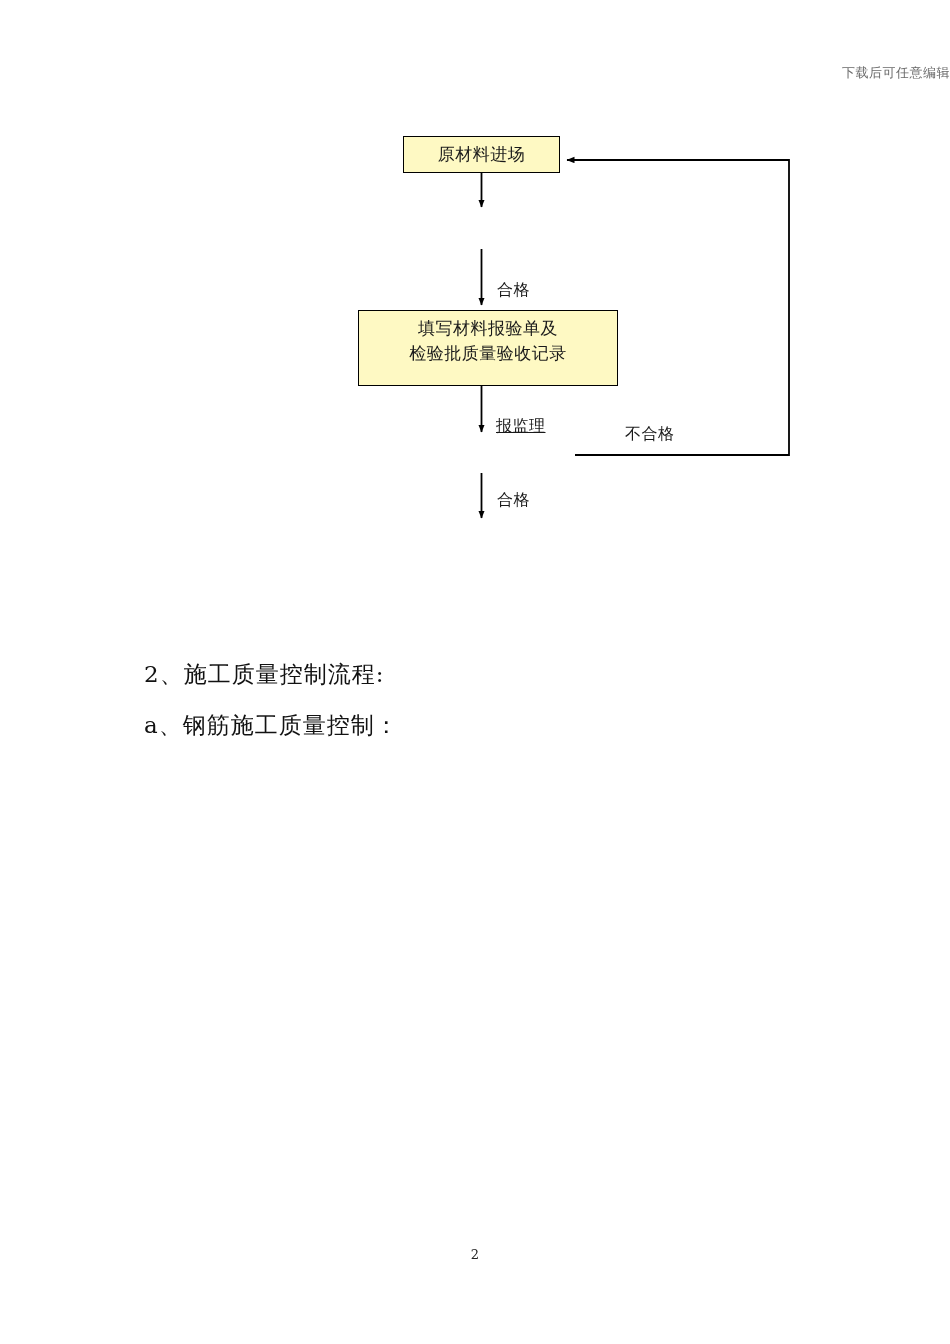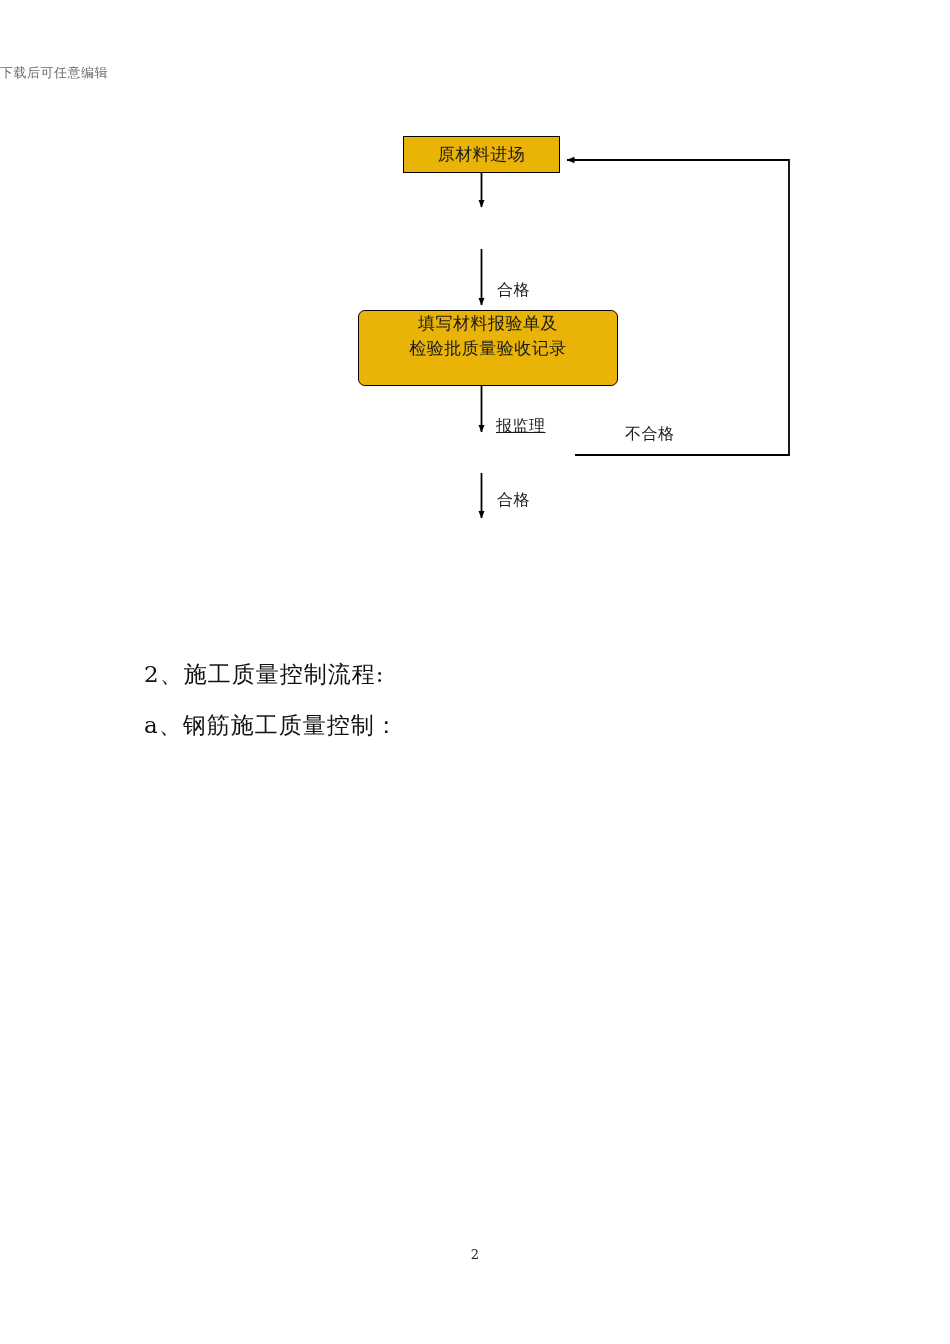--- a/index.html
+++ b/index.html
@@ -17,21 +17,21 @@
     font-family: "DejaVu Serif", "Liberation Serif", serif;
     color: #000000;
   }
 
   
   .page-header {
     position: absolute;
     top: 64px;
     left: 0;
     width: 950px;
-    text-align: left;
+    text-align: right;
     font-family: "DejaVu Serif", "Liberation Serif", serif;
     font-size: 13px;
     color: #6a6a6a;
     letter-spacing: 0.5px;
   }
 
   
   .flowchart {
     position: absolute;
     left: 0;
@@ -44,39 +44,39 @@
     left: 0;
     top: 0;
     width: 950px;
     height: 620px;
     display: block;
   }
 
   .node {
     position: absolute;
     border: 1.6px solid #000000;
-    background: #eab308;
+    background: #fef9c3;
     font-family: "DejaVu Serif", "Liberation Serif", serif;
     font-size: 17px;
     line-height: 25px;
     color: #1a1a1a;
     text-align: center;
     letter-spacing: 0.5px;
     white-space: pre-line;
   }
   .node.centered {
     display: flex;
     align-items: center;
     justify-content: center;
   }
   .node.topalign {
     display: flex;
     align-items: flex-start;
     justify-content: center;
-    border-radius: 7px;
+    padding-top: 5px;
   }
 
   #node-raw-material   { left: 403px; top: 136px; width: 157px; height: 37px; }
   #node-self-check     { left: 403px; top: 212px; width: 157px; height: 37px; }
   #node-fill-forms     { left: 358px; top: 310px; width: 260px; height: 76px; }
   #node-supervisor     { left: 400px; top: 437px; width: 175px; height: 36px; }
   #node-put-into-use   { left: 403px; top: 523px; width: 157px; height: 37px; }
 
   .edge-label {
     position: absolute;

